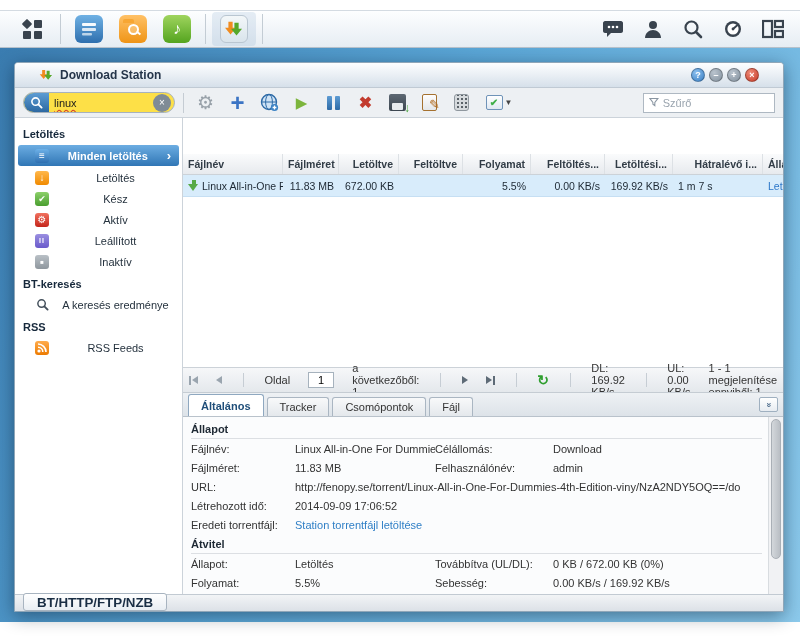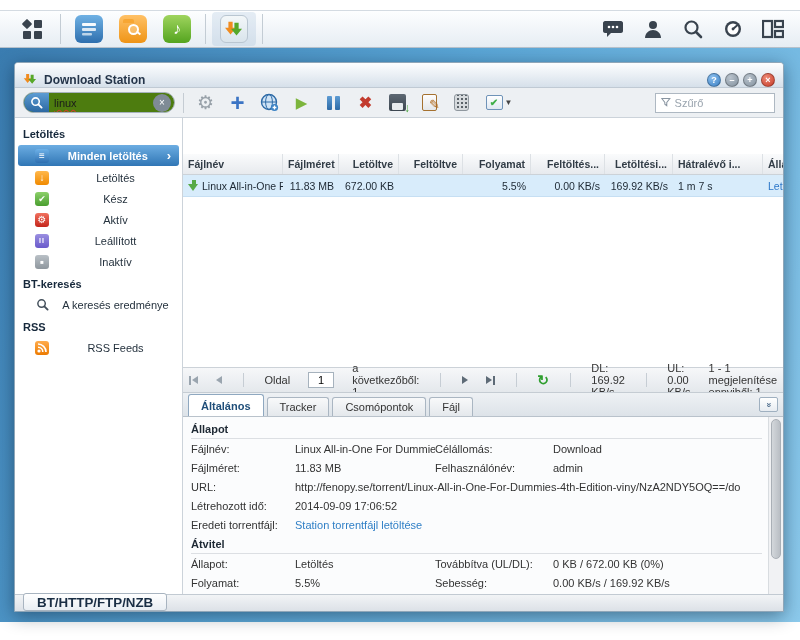--- a/index.html
+++ b/index.html
@@ -30,33 +30,33 @@
 
   
   .desktop { position:absolute; left:0; top:48px; width:800px; height:574px;
     background:linear-gradient(115deg,#3a7cb0 0%,#5aa6d6 45%,#8ccaec 100%); }
 
   
   .window { position:absolute; left:14px; top:14px; width:770px; height:550px;
     background:#edf0f3; border:1px solid #8fa6b8; border-radius:4px 4px 0 0;
     box-shadow:0 4px 18px rgba(0,20,40,.45); display:flex; flex-direction:column; overflow:hidden; }
   .titlebar { height:25px; flex:none; background:linear-gradient(#fdfeff,#d6e0ea); border-bottom:1px solid #c0cad4;
-    display:flex; align-items:flex-end; gap:6px; padding:0 8px; }
+    display:flex; align-items:center; gap:6px; padding:0 24px; }
   .title { font-weight:bold; font-size:12px; color:#25354a; }
   .win-controls { margin-left:auto; display:flex; gap:4px; }
   .ctrl { width:14px; height:14px; border-radius:50%; border:1px solid rgba(0,0,0,.25); color:#fff; font-size:9px; font-weight:bold;
     line-height:12px; text-align:center; cursor:pointer; padding:0; }
   .ctrl.help { background:radial-gradient(circle at 35% 30%,#8cc0ef,#3a7fc4); }
   .ctrl.min,.ctrl.max { background:radial-gradient(circle at 35% 30%,#b9c3cd,#83919e); }
   .ctrl.close { background:radial-gradient(circle at 35% 30%,#ef8a77,#c63b28); }
 
   
   .toolbar { height:30px; flex:none; background:#edf0f3; border-bottom:1px solid #ccd3da;
     display:flex; align-items:center; padding:0 8px; gap:5px; }
-  .searchbox { width:152px; height:21px; background:#4d7c0f; border:1px solid #a6b2bd; border-radius:11px;
+  .searchbox { width:152px; height:21px; background:#fde047; border:1px solid #a6b2bd; border-radius:11px;
     display:flex; align-items:center; overflow:hidden; flex:none; }
   .search-btn { width:25px; height:21px; border:none; background:linear-gradient(#5f9fd6,#2a669f); border-radius:10px 0 0 10px;
     display:flex; align-items:center; justify-content:center; cursor:pointer; flex:none; }
   .search-text { flex:1; padding-left:5px; color:#1a1a1a;
     text-decoration:underline; text-decoration-style:wavy; text-decoration-color:#d23b2a; text-underline-offset:2px; }
   .clear-btn { width:18px; height:18px; border:none; border-radius:50%; background:#7f8b96; color:#fff; font-size:10px;
     line-height:16px; text-align:center; margin-right:3px; cursor:pointer; flex:none; }
   .tool-sep { width:1px; height:20px; background:#c5ccd3; margin:0 3px; }
   .tbtn { width:27px; height:25px; background:none; border:none; display:flex; align-items:center; justify-content:center; cursor:pointer; flex:none; }
   .g-gear { font-size:19px; color:#98a1a9; line-height:1; }
@@ -68,21 +68,21 @@
   .g-floppy { width:17px; height:17px; background:linear-gradient(#5d6873,#3c4650); border-radius:2px; position:relative; }
   .g-floppy::before { content:""; position:absolute; left:3px; bottom:1px; width:11px; height:7px; background:#e8ecef; border-radius:1px; }
   .g-floppy::after { content:"↓"; position:absolute; right:-4px; bottom:-4px; color:#3f9c35; font-weight:bold; font-size:12px; text-shadow:0 0 2px #fff; }
   .g-edit { width:15px; height:17px; background:linear-gradient(#fdfdfd,#e4e7ea); border:1px solid #a5712f; border-radius:2px; position:relative; }
   .g-edit::after { content:"✎"; position:absolute; right:-4px; bottom:-2px; font-size:13px; color:#b06a1e; }
   .g-shred { width:15px; height:17px; border:1px solid #8f979e; border-radius:3px;
     background-color:#d6dadd; background-image:radial-gradient(#5a6268 1px,transparent 1.3px); background-size:4px 4px; background-position:1px 2px; }
   .g-check { width:17px; height:15px; border:1px solid #6f93b8; border-radius:2px; background:linear-gradient(#ffffff,#dfe8f2);
     color:#3fae49; font-size:10px; font-weight:bold; display:flex; align-items:center; justify-content:center; }
   .g-caret { font-size:8px; color:#444; margin-left:2px; }
-  .filterbox { margin-left:auto; width:120px; height:20px; background:#fff; border:1px solid #aeb8c2;
+  .filterbox { margin-left:auto; width:132px; height:20px; background:#fff; border:1px solid #aeb8c2;
     display:flex; align-items:center; padding:0 5px; gap:4px; flex:none; }
   .filterbox input { border:none; outline:none; width:100%; font-size:11px; font-family:inherit; color:#333; }
   .filterbox input::placeholder { color:#9aa4ae; }
 
   
   .wbody { flex:1; display:flex; min-height:0; }
   .sidebar { width:168px; flex:none; background:#fff; border-right:1px solid #ccd3da; padding-top:4px; overflow:hidden; }
   .side-header { font-weight:bold; color:#16283b; padding:6px 8px 4px; }
   .side-item { height:21px; display:flex; align-items:center; gap:6px; padding:0 6px 0 20px; color:#25323e; cursor:pointer; }
   .side-item.selected { background:linear-gradient(#6cadе2,#3076b5); background:linear-gradient(#6cade2,#3076b5);
@@ -100,21 +100,21 @@
   .ic-search { background:transparent; }
   .ic-rss { background:linear-gradient(#ffac4d,#ec7a00); }
 
   .content { flex:1; display:flex; flex-direction:column; min-width:0; background:#fff; }
   .thead { height:21px; flex:none; display:flex; background:linear-gradient(#fafbfc,#e7eaee);
     border-bottom:1px solid #ccd2d8; font-weight:bold; color:#313c46; overflow:hidden;margin-top:36px; }
   .th { line-height:20px; padding:0 5px; border-right:1px solid #dde1e5; white-space:nowrap; overflow:hidden; flex:none; font-size:10.5px; }
   .trow { height:22px; flex:none; display:flex; align-items:center; background:#d8ecfb; border-bottom:1px solid #c6dff3; overflow:hidden; cursor:pointer; }
   .td { padding:0 5px; white-space:nowrap; overflow:hidden; flex:none; font-size:10.5px; color:#1d2833; display:flex; align-items:center; gap:3px; }
   .num { justify-content:flex-end; text-align:right; }
-  .c0{width:100px;} .c1{width:56px;} .c2{width:60px;} .c3{width:64px;} .c4{width:68px;} .c5{width:74px;} .c6{width:68px;} .c7{width:90px;} .c8{width:130px;}
+  .c0{width:100px;} .c1{width:56px;} .c2{width:60px;} .c3{width:64px;} .c4{width:68px;} .c5{width:74px;} .c6{width:68px;} .c7{width:90px;text-align:right;} .c8{width:130px;}
   .file-arrow { width:11px; height:12px; position:relative; flex:none; }
   .file-arrow::before { content:""; position:absolute; left:3.5px; top:0; width:4px; height:5px; background:#57aa46; }
   .file-arrow::after { content:""; position:absolute; left:0; top:4px; border:5.5px solid transparent; border-top:7px solid #57aa46; }
   .status-cell { color:#2d77c9; }
   .tempty { flex:1; background:#fff; }
 
   
   .pager { height:25px; flex:none; background:linear-gradient(#f6f7f9,#e4e8ec); border-top:1px solid #ccd2d8;
     display:flex; align-items:center; padding:0 6px; gap:18px; color:#333; }
   .pgbtn { background:none; border:none; width:18px; height:18px; display:flex; align-items:center; justify-content:center; gap:1px; cursor:pointer; }

